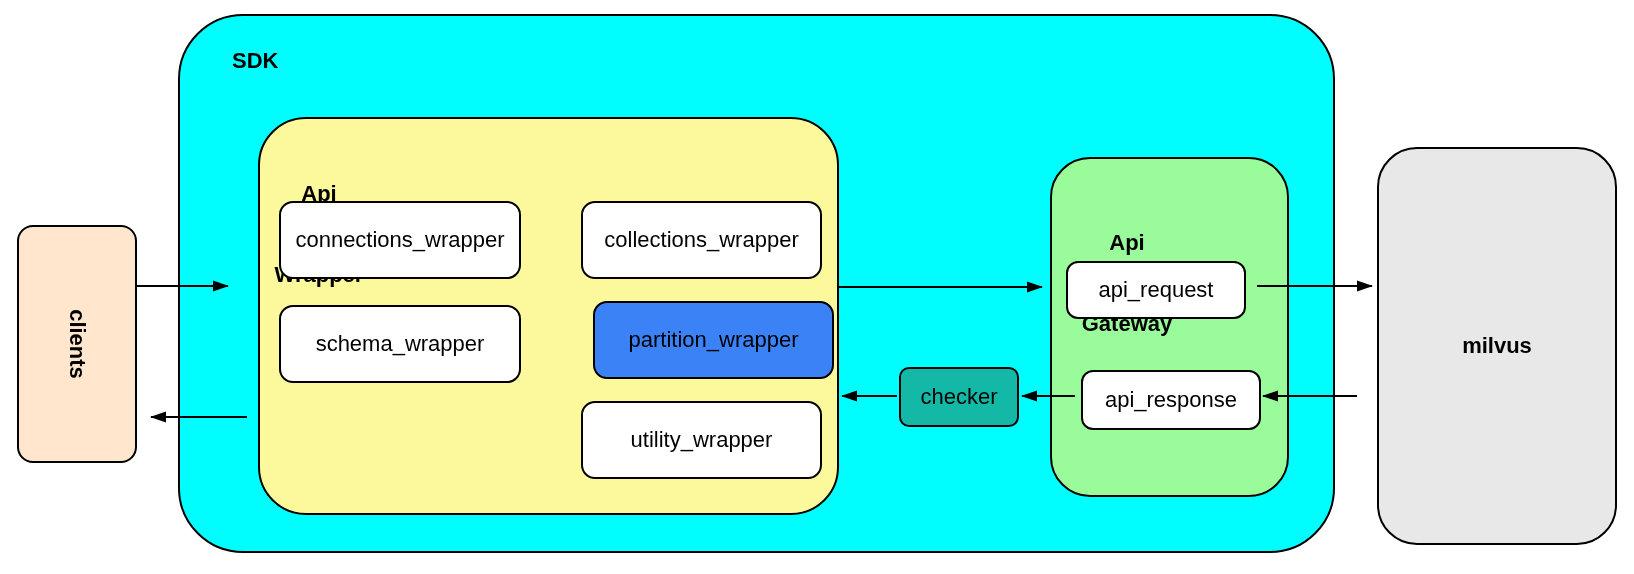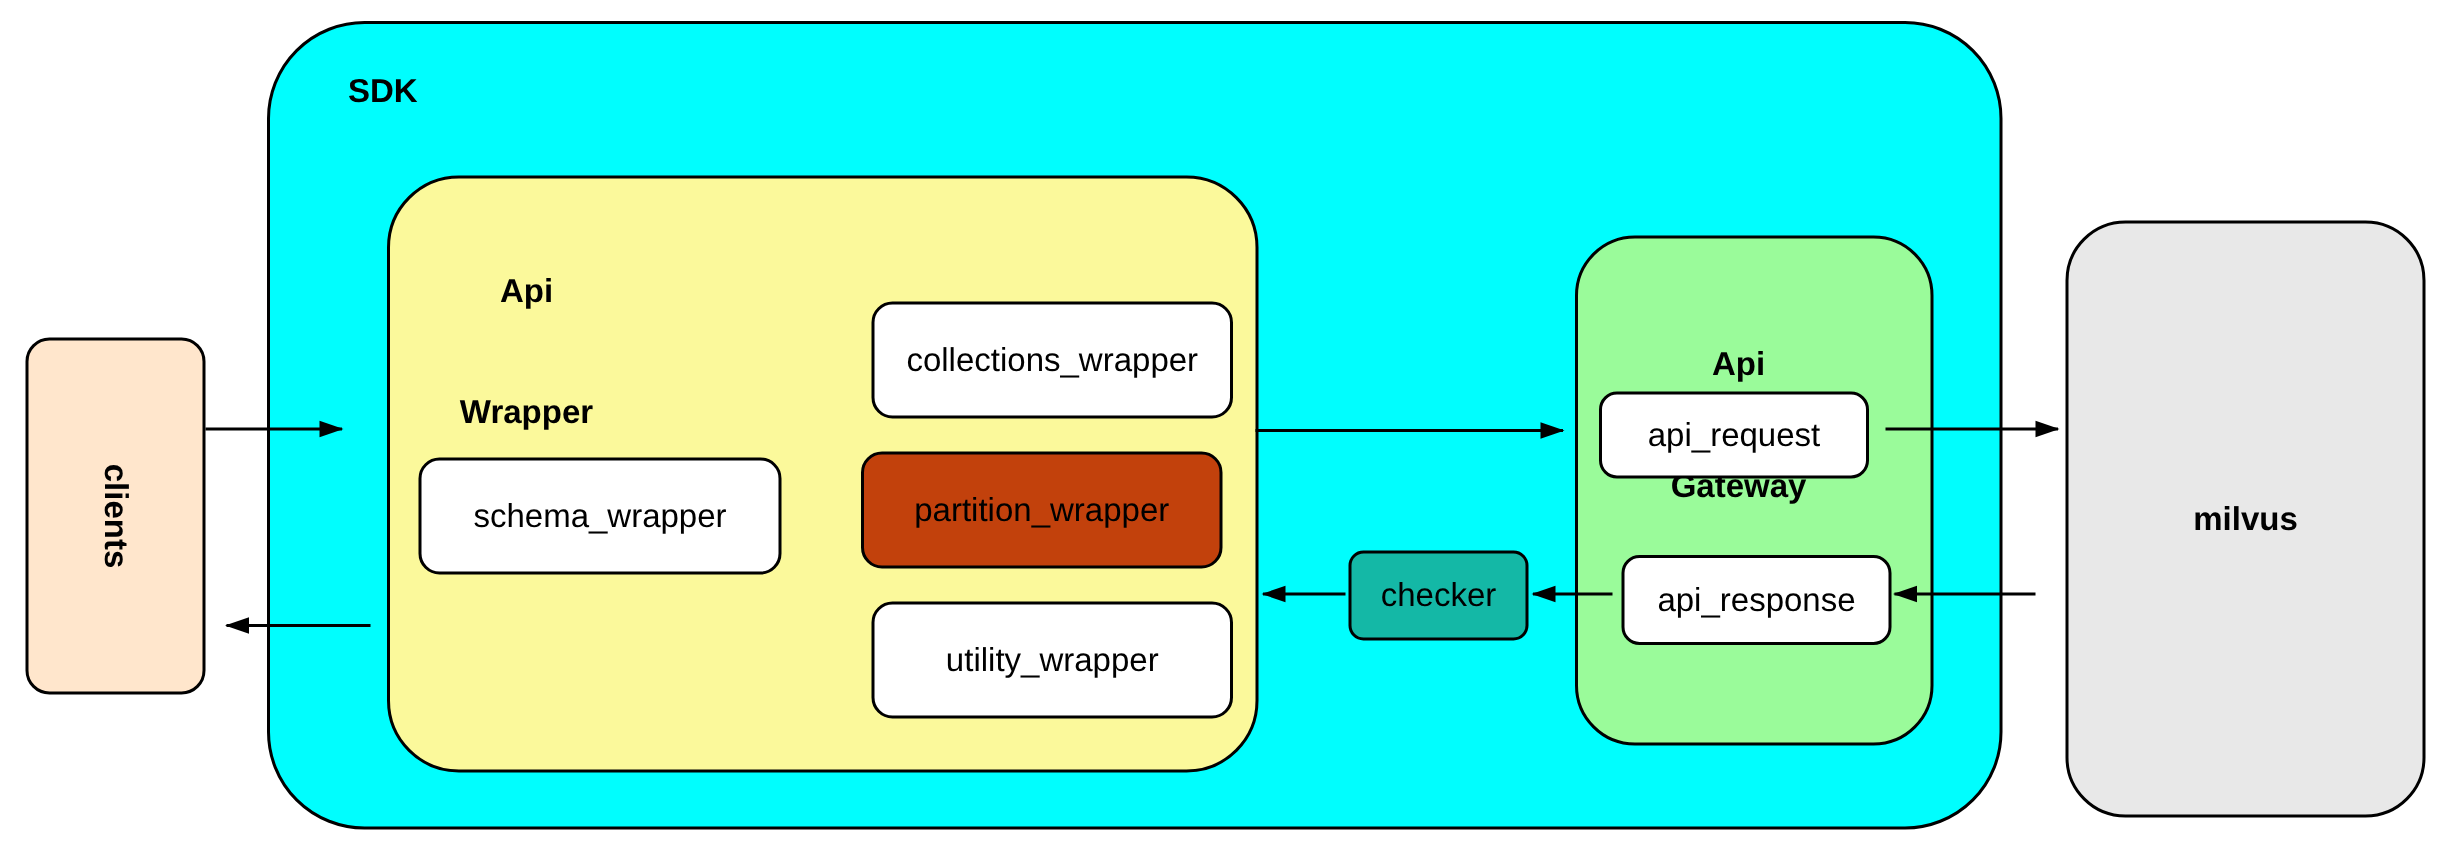--- a/index.html
+++ b/index.html
@@ -25,21 +25,21 @@
     line-height:26px;
     text-align:center;
   }
   .bold-label {
     position:absolute;
     font-weight:bold;
     font-size:22px;
     line-height:27px;
     white-space:pre;
   }
-  .center-lines { text-align:center;padding-left:32px; }
+  .center-lines { text-align:center; }
   .rot-wrap {
     position:absolute; inset:0;
     display:flex; align-items:center; justify-content:center;
   }
   .rot-text {
     transform:rotate(90deg);
     font-weight:bold;
     font-size:22px;
     white-space:nowrap;
   }
@@ -64,27 +64,30 @@
 
     <span class="bold-label" style="left:52px; top:31px;">SDK</span>
 
     <div class="box" style="left: 78px; top: 101px; width: 581px; height: 398px; border-radius: 48px; background-color: rgb(251, 249, 155);">
 
       <div class="bold-label center-lines" style="left:0px; top:7px; width:118px;">
         <span style="display:block">Api</span>
         <span style="display:block">Wrapper</span>
       </div>
 
+      <div class="box node" style="left: 19px; top: 82px; width: 242px; height: 78px; border-radius: 14px; background-color: rgb(255, 255, 255);">
+        <span>connections_wrapper</span>
+      </div>
       <div class="box node" style="left: 321px; top: 82px; width: 241px; height: 78px; border-radius: 14px; background-color: rgb(255, 255, 255);">
         <span>collections_wrapper</span>
       </div>
       <div class="box node" style="left: 19px; top: 186px; width: 242px; height: 78px; border-radius: 14px; background-color: rgb(255, 255, 255); align-items: center;">
         <span>schema_wrapper</span>
       </div>
-      <div class="box node" style="left: 314px; top: 182px; width: 241px; height: 78px; border-radius: 14px; background-color: #c2410c;">
+      <div class="box node" style="left: 333px; top: 182px; width: 241px; height: 78px; border-radius: 14px; background-color: #3b82f6;">
         <span>partition_wrapper</span>
       </div>
       <div class="box node" style="left: 321px; top: 282px; width: 241px; height: 78px; border-radius: 14px; background-color: rgb(255, 255, 255);">
         <span>utility_wrapper</span>
       </div>
     </div>
 
     <div class="box node" style="left: 719px; top: 351px; width: 120px; height: 60px; border-radius: 10px; background-color: #14b8a6;">
       <span>checker</span>
     </div>

